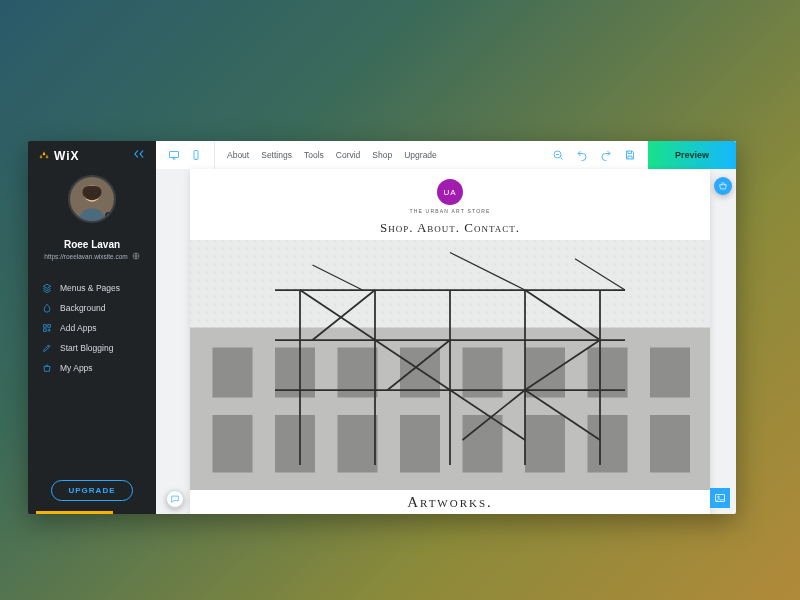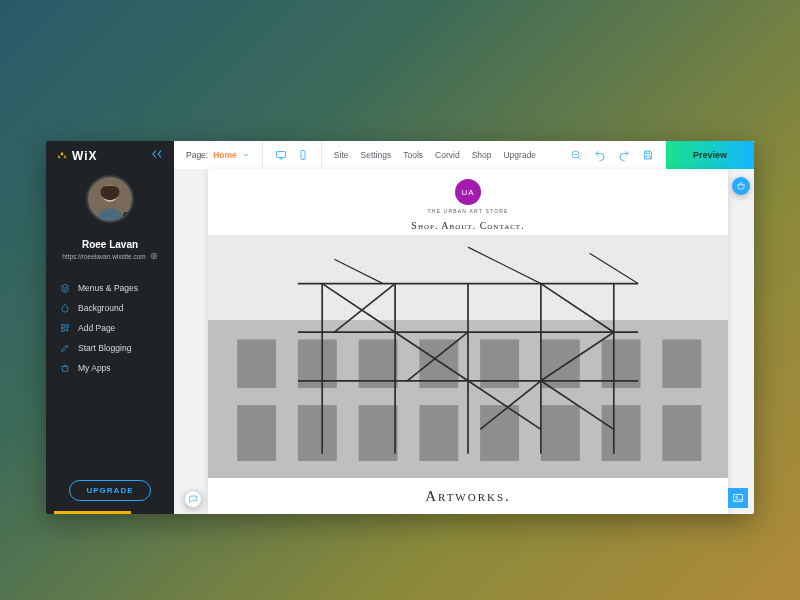--- a/index.html
+++ b/index.html
@@ -2,21 +2,21 @@
 <html><head>
 <meta charset="utf-8">
 <style>
   * { box-sizing: border-box; margin: 0; padding: 0; }
   html, body { width: 800px; height: 600px; overflow: hidden; font-family: -apple-system, Helvetica, Arial, sans-serif; }
   body {
     background: linear-gradient(135deg, #2a5a6a 0%, #3a6a5a 30%, #8a8a3a 70%, #b08a3a 100%);
     display: flex; align-items: center; justify-content: center;
   }
   .app {
-    position: absolute; left: 46px; top: 141px; width: 708px; height: 373px;
+    position: absolute; left: 28px; top: 141px; width: 708px; height: 373px;
     display: flex; box-shadow: 0 8px 28px rgba(0,0,0,.35); border-radius: 2px; overflow: hidden;
   }
   
   .sidebar {
     width: 128px; background: #1f2326; color: #e8e8e8; display: flex; flex-direction: column;
     position: relative;
   }
   .brandrow { display: flex; align-items: center; justify-content: space-between; padding: 7px 10px 6px 10px; height: 28px; }
   .brand { display: flex; align-items: center; gap: 4px; font-weight: 800; letter-spacing: 1px; font-size: 12px; color:#fff;}
   .brand svg { width: 12px; height: 12px; }
@@ -58,28 +58,28 @@
   .fab svg { width:10px; height:10px; stroke:#fff; fill:none; stroke-width:1.6;}
   .fab.left { left:10px; bottom:6px; background:#fff; border:1px solid #d0d4d8;}
   .fab.left svg { stroke:#2aa9ff; }
   .fab.cart { right:4px; top:8px; }
   .sq { position:absolute; right:6px; bottom:6px; width:20px; height:20px; background:#2aa9ff; display:flex; align-items:center; justify-content:center;}
   .sq svg { width:12px; height:12px; stroke:#fff; fill:none; stroke-width:1.6;}
   
   .hero { position:relative; height:100%; display:flex; flex-direction:column; }
   .logo { width:26px; height:26px; border-radius:50%; background:#a21caf; color:#fff; display:flex; flex-direction:column; align-items:center; justify-content:center; margin:10px auto 3px; font-size:8px; letter-spacing:1px;}
   .tag { text-align:center; font-size:5px; letter-spacing:1.2px; color:#606060; text-transform:uppercase;}
-  .menu { text-align:center; font-family: Georgia, 'Times New Roman', serif; font-size:10px; letter-spacing:1px; color:#2a2a2a; margin-top:6px; font-variant: small-caps;}
+  .menu { text-align:center; font-family: Georgia, 'Times New Roman', serif; font-size:13px; letter-spacing:1px; color:#2a2a2a; margin-top:6px; font-variant: small-caps;}
   .imgband { flex:1; position:relative; overflow:hidden; margin-top:4px;
     background:
       linear-gradient(135deg, rgba(0,0,0,.04) 0 2px, transparent 2px 8px) 0 0/8px 8px,
       #e9eaea;
   }
   .imgband svg { position:absolute; inset:0; width:100%; height:100%; }
-  .artworks { height:36px; display:flex; align-items:center; justify-content:center; font-family: Georgia, serif; font-variant: small-caps; letter-spacing:2px; font-size:15px; color:#2a2a2a; background:#fff;}
+  .artworks { height:24px; display:flex; align-items:center; justify-content:center; font-family: Georgia, serif; font-variant: small-caps; letter-spacing:2px; font-size:15px; color:#2a2a2a; background:#fff;}
 </style>
 </head>
 <body>
 
 <div class="app">
 
   <aside class="sidebar">
     <div class="brandrow">
       <div class="brand">
         <svg viewBox="0 0 24 24">
@@ -131,21 +131,21 @@
           </svg>
         <span>Background</span>
       </div>
       <div class="nav-item">
         <svg viewBox="0 0 24 24">
             <rect x="4" y="4" width="6" height="6"></rect>
             <rect x="14" y="4" width="6" height="6"></rect>
             <rect x="4" y="14" width="6" height="6"></rect>
             <path d="M17 13v8M13 17h8"></path>
           </svg>
-        <span>Add Page</span>
+        <span>Add Apps</span>
       </div>
       <div class="nav-item">
         <svg viewBox="0 0 24 24">
             <path d="M4 20l4-1 11-11-3-3L5 16zM14 6l3 3"></path>
           </svg>
         <span>Start Blogging</span>
       </div>
       <div class="nav-item">
         <svg viewBox="0 0 24 24">
             <path d="M5 8h14l-1 12H6zM9 8a3 3 0 0 1 6 0"></path>
@@ -153,39 +153,32 @@
         <span>My Apps</span>
       </div>
     </nav>
 
     <button class="pill">UPGRADE</button>
     <div class="accent"></div>
   </aside>
 
   <section class="main">
     <div class="topbar">
-      <div class="pageselect">
-        <span class="lbl">Page:</span>
-        <span class="val">Home</span>
-        <svg viewBox="0 0 24 24" fill="none" stroke-width="2">
-            <path d="M6 9l6 6 6-6"></path>
-          </svg>
-      </div>
       <div class="devices">
         <svg viewBox="0 0 24 24">
             <rect x="3" y="5" width="18" height="12" rx="1"></rect>
             <path d="M9 20h6M12 17v3"></path>
           </svg>
         <svg viewBox="0 0 24 24">
             <rect x="8" y="3" width="8" height="18" rx="2"></rect>
             <path d="M11 18h2"></path>
           </svg>
       </div>
       <div class="topmenu">
-        <span>Site</span>
+        <span>About</span>
         <span>Settings</span>
         <span>Tools</span>
         <span>Corvid</span>
         <span>Shop</span>
         <span>Upgrade</span>
       </div>
       <div class="topicons">
         <svg viewBox="0 0 24 24">
             <circle cx="11" cy="11" r="7"></circle>
             <path d="M21 21l-4-4M8 11h6"></path>

